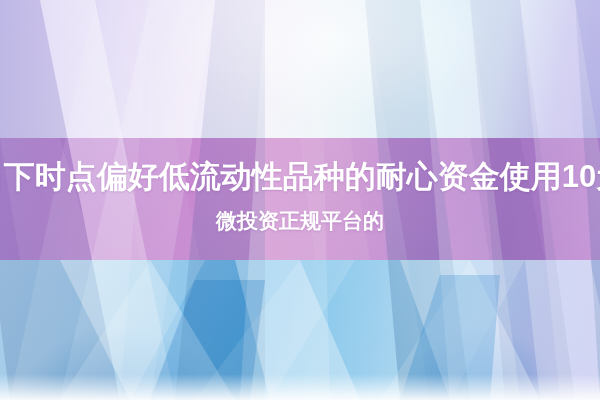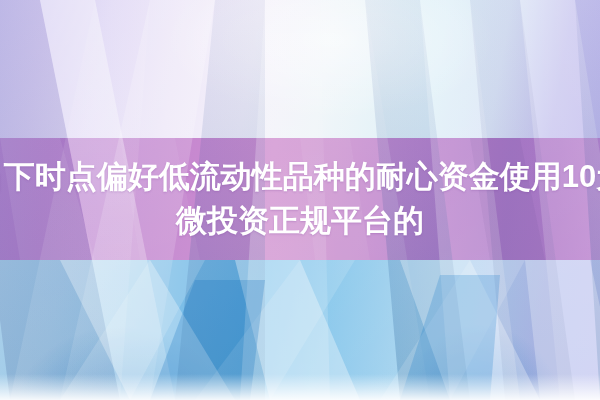--- a/index.html
+++ b/index.html
@@ -143,21 +143,21 @@
     color: #ffffff;
     font-weight: bold;
     font-size: 31px;
     line-height: 38px;
     letter-spacing: 0px;
     white-space: nowrap;
     text-align: center;
     text-shadow: 0 1px 2px rgba(120,60,150,0.25);
   }
   .headline-line.l2 {
-    font-size: 31px;
+    font-size: 21px;
     text-align: right;
   }
 
   
   .watermark {
     position: absolute;
     left: 0;
     bottom: 6px;
     width: 100%;
     text-align: center;

